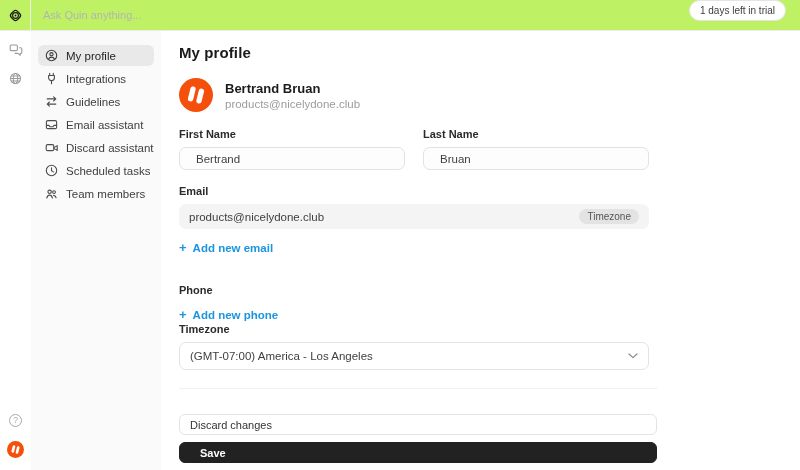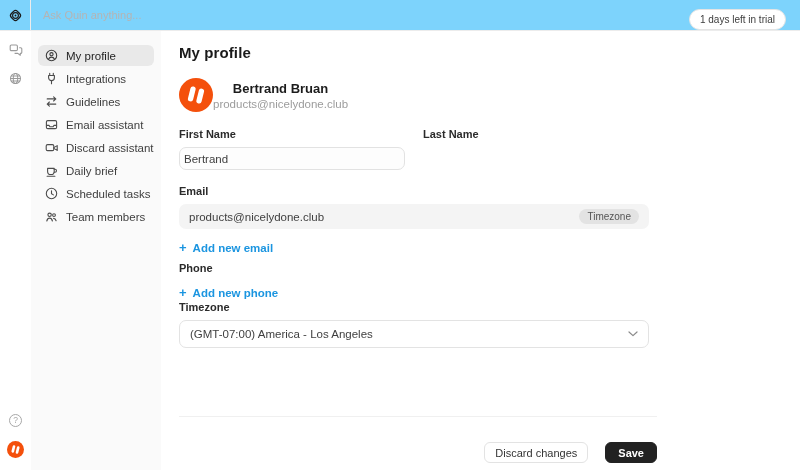--- a/index.html
+++ b/index.html
@@ -1,20 +1,20 @@
 <!DOCTYPE html>
 <html><head>
 <meta charset="utf-8">
 <style>
   * { margin:0; padding:0; box-sizing:border-box; }
   html,body { width:800px; height:470px; font-family:"Liberation Sans", sans-serif; background:#fff; color:#1f1f1f; }
   .screen { width:800px; height:470px; overflow:hidden; display:flex; flex-direction:column; background:#fff; }
 
   
-  .topbar { height:31px; flex:0 0 31px; display:flex; align-items:flex-end; border-bottom:1px solid #ececec; background:#7dd3fc; }
+  .topbar { height:31px; flex:0 0 31px; display:flex; align-items:flex-start; border-bottom:1px solid #ececec; background:#bef264; }
   .logo-box { width:31px; height:100%; flex:0 0 31px; display:flex; align-items:center; justify-content:center; border-right:1px solid #ececec; cursor:pointer; }
   .ask-input { border:none; outline:none; flex:1; height:100%; padding:0 12px; font-size:11px; font-family:"Liberation Sans", sans-serif; color:#444; background:transparent; }
   .ask-input::placeholder { color:#b4b4b4; }
   .trial-badge { margin-right:14px; border:1px solid #e4e4e4; border-radius:999px; padding:4px 10px; font-size:10px; color:#3d3d3d; white-space:nowrap; background:#fff; }
 
   
   .app { flex:1; display:flex; min-height:0; }
 
   
   .rail { width:31px; flex:0 0 31px; display:flex; flex-direction:column; align-items:center; padding:10px 0 12px; background:#fff; }
@@ -28,48 +28,48 @@
   .sidebar { width:130px; flex:0 0 130px; background:#fafafa; padding:14px 7px 10px; }
   .side-item { display:flex; align-items:center; gap:8px; height:21px; padding:0 7px; border-radius:6px; margin-bottom:2px; font-size:11.5px; color:#3e3e3e; cursor:pointer; white-space:nowrap; }
   .side-item svg { flex:0 0 auto; }
   .side-item.active { background:#e9e9e9; color:#1f1f1f; }
 
   
   .main { flex:1; background:#fff; display:flex; flex-direction:column; padding:13px 0 0 18px; min-height:0; }
   .content { width:470px; }
   .page-title { font-size:15px; font-weight:700; color:#1a1a1a; margin-bottom:17px; letter-spacing:.1px; }
 
-  .profile-header { display:flex; align-items:center; margin-bottom:16px;text-align:center; }
+  .profile-header { display:flex; align-items:center; gap:12px; margin-bottom:16px; }
   .avatar { width:34px; height:34px; flex:0 0 34px; }
   .p-name { font-size:13px; font-weight:700; color:#1c1c1c; }
   .p-email { font-size:11.5px; color:#9c9c9c; margin-top:2px; }
 
   label, .label { display:block; font-size:11px; font-weight:700; color:#2b2b2b; margin-bottom:7px; }
   .row-two { display:flex; gap:18px; margin-bottom:15px; }
   .field { flex:1; }
-  .text-input { width:100%; height:23px; border:1px solid #e2e2e2; border-radius:7px; padding:0 4px; font-size:11.5px; color:#3f3f3f; background:#fdfdfd; font-family:"Liberation Sans", sans-serif; outline:none; }
+  .text-input { width:100%; height:23px; border:1px solid #e2e2e2; border-radius:7px; padding:0 16px; font-size:11.5px; color:#3f3f3f; background:#fdfdfd; font-family:"Liberation Sans", sans-serif; outline:none; }
 
   .readonly-field { height:25px; background:#f4f4f4; border-radius:7px; display:flex; align-items:center; padding:0 10px; font-size:11.5px; color:#3f3f3f; }
   .default-badge { margin-left:auto; background:#e3e3e3; border-radius:999px; padding:2px 8px; font-size:10px; color:#555; }
 
   .add-link { display:inline-flex; align-items:center; gap:6px; margin-top:12px; color:#1b95e0; font-size:11.5px; font-weight:700; cursor:pointer; text-decoration:none; }
   .plus { font-size:13px; font-weight:700; line-height:1; }
 
-  .phone-label { margin-top:6px; margin-bottom:0; }
+  .phone-label { margin-top:28px; margin-bottom:0; }
   .tz-wrap { }
   .select { height:25px; border:1px solid #e3e3e3; border-radius:7px; display:flex; align-items:center; padding:13px 10px; font-size:11.5px; color:#3f3f3f; background:#fff; cursor:pointer; }
   .select svg { margin-left:auto; }
 
   
   .footer { margin-top:auto; width:478px; padding-bottom:7px; }
   .divider { border-top:1px solid #f0f0f0; margin-bottom:25px; }
-  .footer-btns { display:flex; justify-content:flex-end; gap:17px; }
+  .footer-btns { display:flex; justify-content:flex-end; gap:7px;flex-direction:column; }
   .btn { font-family:"Liberation Sans", sans-serif; font-size:11px; border-radius:6px; height:21px; padding:0 10px; cursor:pointer; display:flex; align-items:center; }
   .btn.ghost { background:#fff; border:1px solid #e3e3e3; color:#333; }
-  .btn.primary { background:#222222; border:1px solid #222222; color:#fff; font-weight:700; padding:0 12px; }
+  .btn.primary { background:#222222; border:1px solid #222222; color:#fff; font-weight:700; padding:0 20px; }
 </style>
 </head>
 <body>
 
 <div class="screen">
 
   <header class="topbar">
     <div class="logo-box">
       <svg width="15" height="15" viewBox="0 0 16 16" fill="none" stroke="#1a1a1a">
         <rect x="3.4" y="3.4" width="9.2" height="9.2" rx="3" transform="rotate(45 8 8)" stroke-width="1.3"></rect>
@@ -145,28 +145,20 @@
         <span>Email assistant</span>
       </div>
       <div class="side-item">
         <svg width="13" height="13" viewBox="0 0 13 13" fill="none" stroke="#4c4c4c" stroke-width="1.1" stroke-linejoin="round">
           <rect x="1.2" y="3.6" width="7.6" height="6" rx="1.4"></rect>
             <path d="M8.8 6.6l3.4-2v4.8l-3.4-2z"></path>
         </svg>
         <span>Discard assistant</span>
       </div>
       <div class="side-item">
-        <svg width="13" height="13" viewBox="0 0 13 13" fill="none" stroke="#4c4c4c" stroke-width="1.1" stroke-linecap="round" stroke-linejoin="round">
-          <path d="M2.6 4.4h6.6v3a3.1 3.1 0 0 1-3.1 3.1h-.4a3.1 3.1 0 0 1-3.1-3.1z"></path>
-            <path d="M9.2 5.2h.8a1.5 1.5 0 0 1 0 3h-.8"></path>
-            <path d="M2.1 12.2h7.8"></path>
-        </svg>
-        <span>Daily brief</span>
-      </div>
-      <div class="side-item">
         <svg width="13" height="13" viewBox="0 0 13 13" fill="none" stroke="#4c4c4c" stroke-width="1.1" stroke-linecap="round">
           <circle cx="6.5" cy="6.5" r="5.2"></circle>
             <path d="M6.5 3.8v2.9l1.9 1.2"></path>
         </svg>
         <span>Scheduled tasks</span>
       </div>
       <div class="side-item">
         <svg width="13" height="13" viewBox="0 0 13 13" fill="none" stroke="#4c4c4c" stroke-width="1.1" stroke-linecap="round">
           <circle cx="4.6" cy="4.8" r="1.7"></circle>
             <circle cx="9" cy="5.1" r="1.4"></circle>
@@ -197,20 +189,21 @@
           </div>
         </div>
 
         <div class="row-two">
           <div class="field">
             <label>First Name</label>
             <input class="text-input" type="text" value="Bertrand" style="">
           </div>
           <div class="field">
             <label>Last Name</label>
+            <input class="text-input" type="text" value="Bruan" style="">
           </div>
         </div>
 
         <div class="field">
           <label>Email</label>
           <div class="readonly-field">
             <span>products@nicelydone.club</span>
             <span class="default-badge">Timezone</span>
           </div>
         </div>

